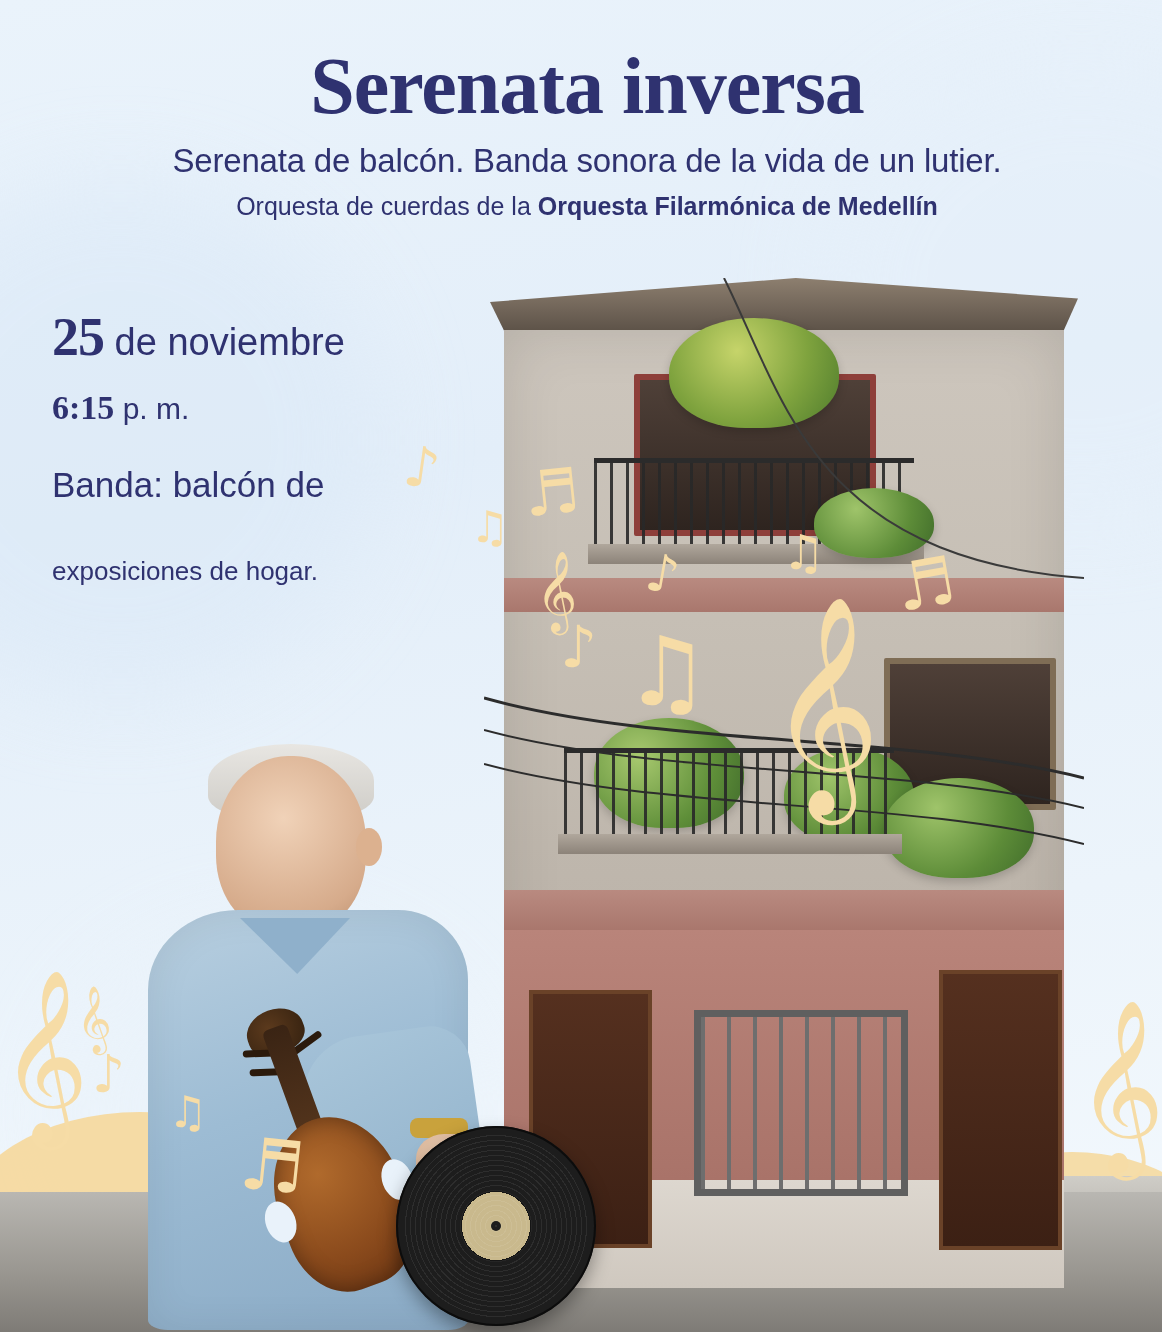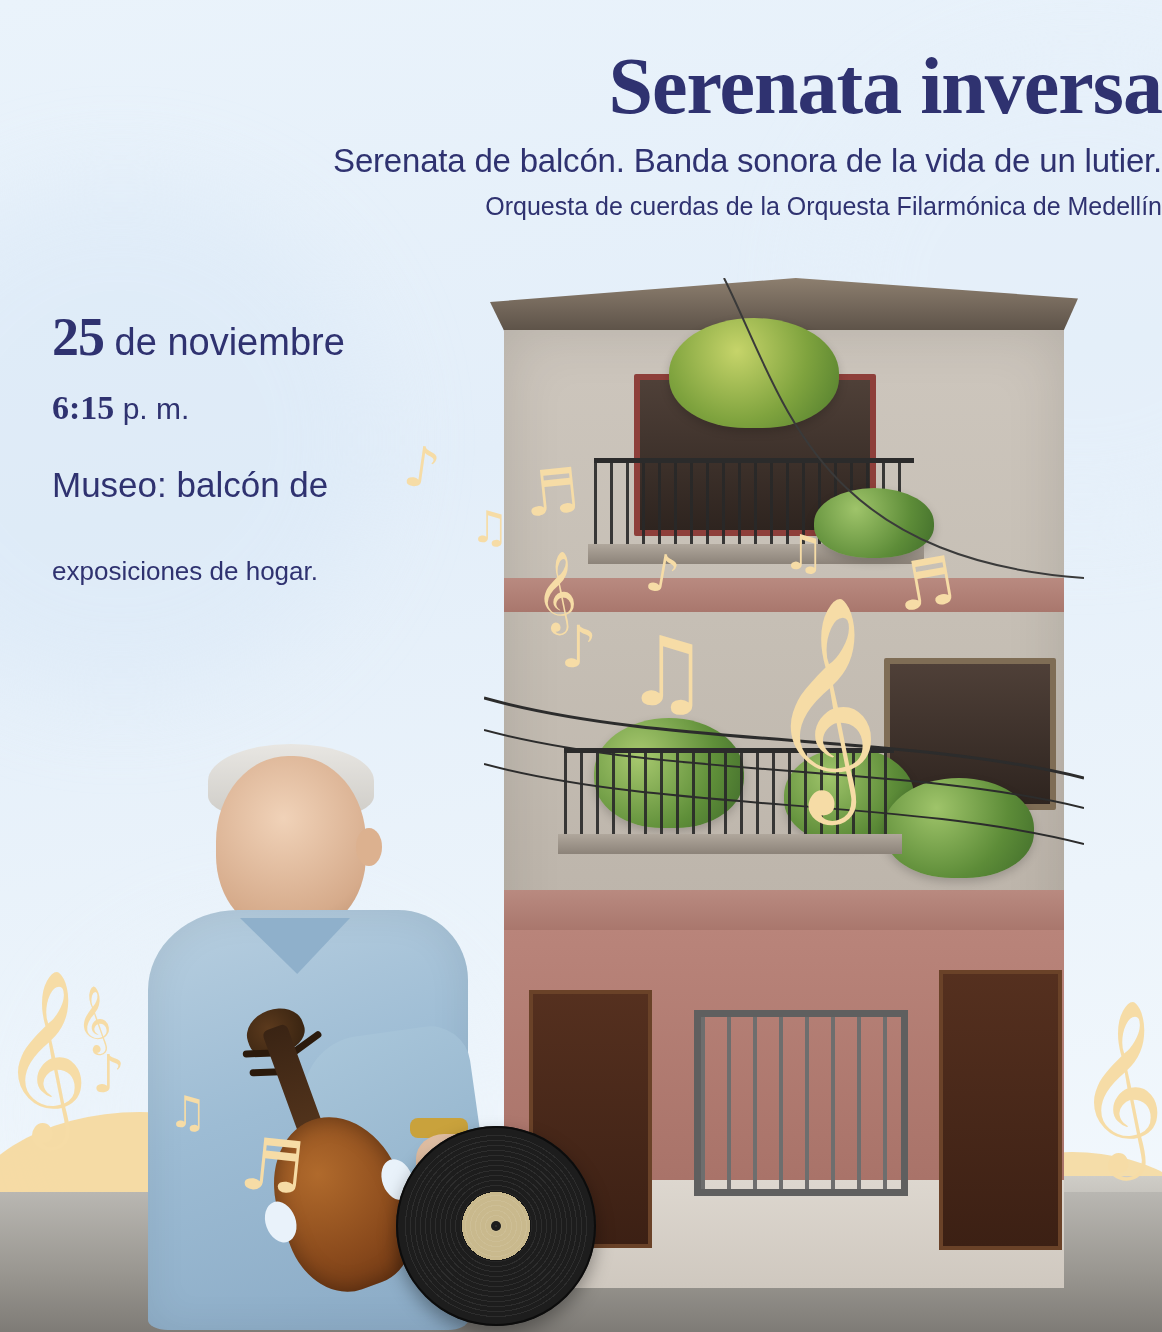--- a/index.html
+++ b/index.html
@@ -24,21 +24,21 @@
     opacity: .55;
   }
   .blob-a { left: -140px; top: 180px;  width: 520px; height: 520px; background: #dbe9f7; }
   .blob-b { right: -180px; top: 60px;  width: 520px; height: 460px; background: #e6f0fa; }
   .blob-c { left: 60px; bottom: 40px;  width: 420px; height: 360px; background: #e9f2fa; }
 
   
   .header {
     position: absolute;
     left: 12px; right: 0; top: 44px;
-    text-align: right;
+    text-align: center;
     z-index: 6;
   }
   .title {
     font-family: "Liberation Serif", serif;
     font-weight: bold;
     font-size: 80px;
     letter-spacing: -1px;
     color: #2f3270;
     line-height: 1.05;
     margin: 0;
@@ -49,21 +49,21 @@
     margin: 14px 0 0 0;
     font-weight: 400;
     letter-spacing: -0.2px;
   }
   .subsubtitle {
     font-size: 25px;
     color: #2f3270;
     margin: 12px 0 0 0;
     font-weight: 400;
   }
-  .subsubtitle .strong { font-weight: normal; }
+  .subsubtitle .strong { font-weight: bold; }
 
   
   .info {
     position: absolute;
     left: 52px;
     top: 308px;
     width: 430px;
     color: #2f3270;
     z-index: 7;
   }
@@ -321,21 +321,21 @@
 
   <div class="info">
     <div class="date-line">
       <span class="big">25</span><span> de noviembre</span>
     </div>
     <div class="time-line">
       <span class="big">6:15</span><span> p. m.</span>
     </div>
 
     <div class="place">
-      <span>Museo: balcón de</span><br>
+      <span>Banda: balcón de</span><br>
     </div>
 
     <div class="tagline">
       <br>
       <span>exposiciones de hogar.</span>
     </div>
   </div>
 
   <div class="building">
     <div class="bld-roof"></div>

